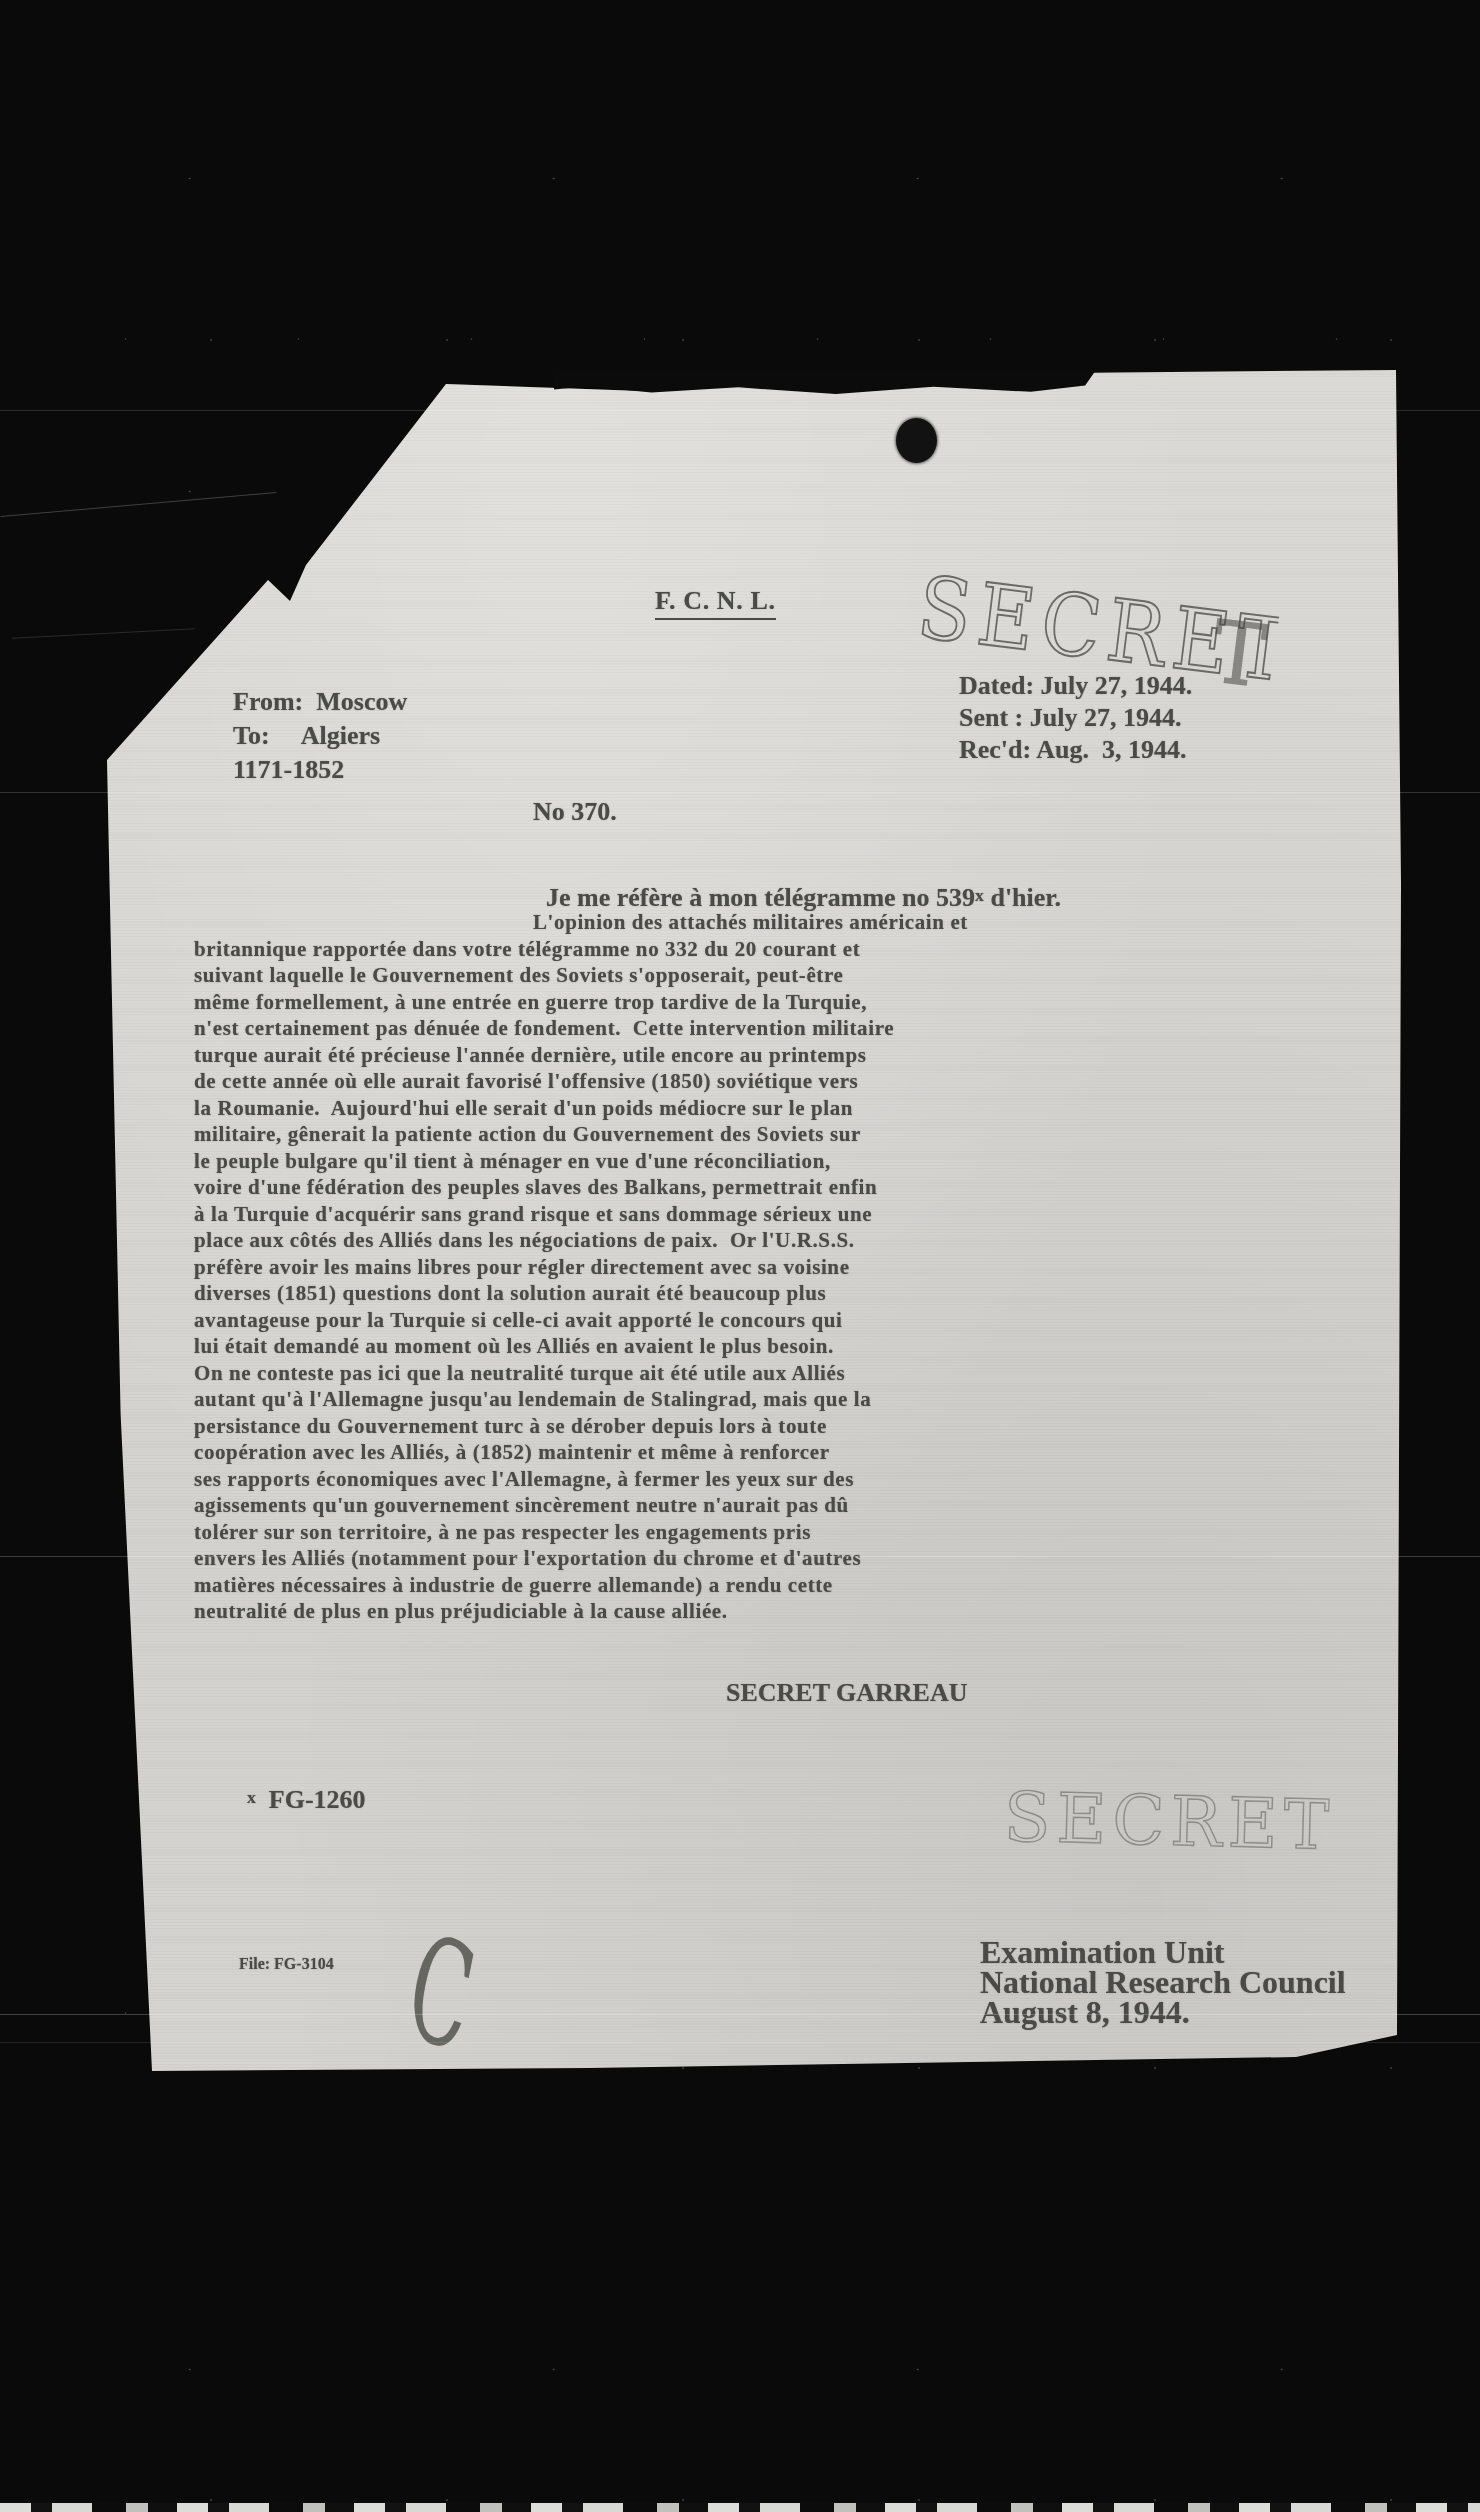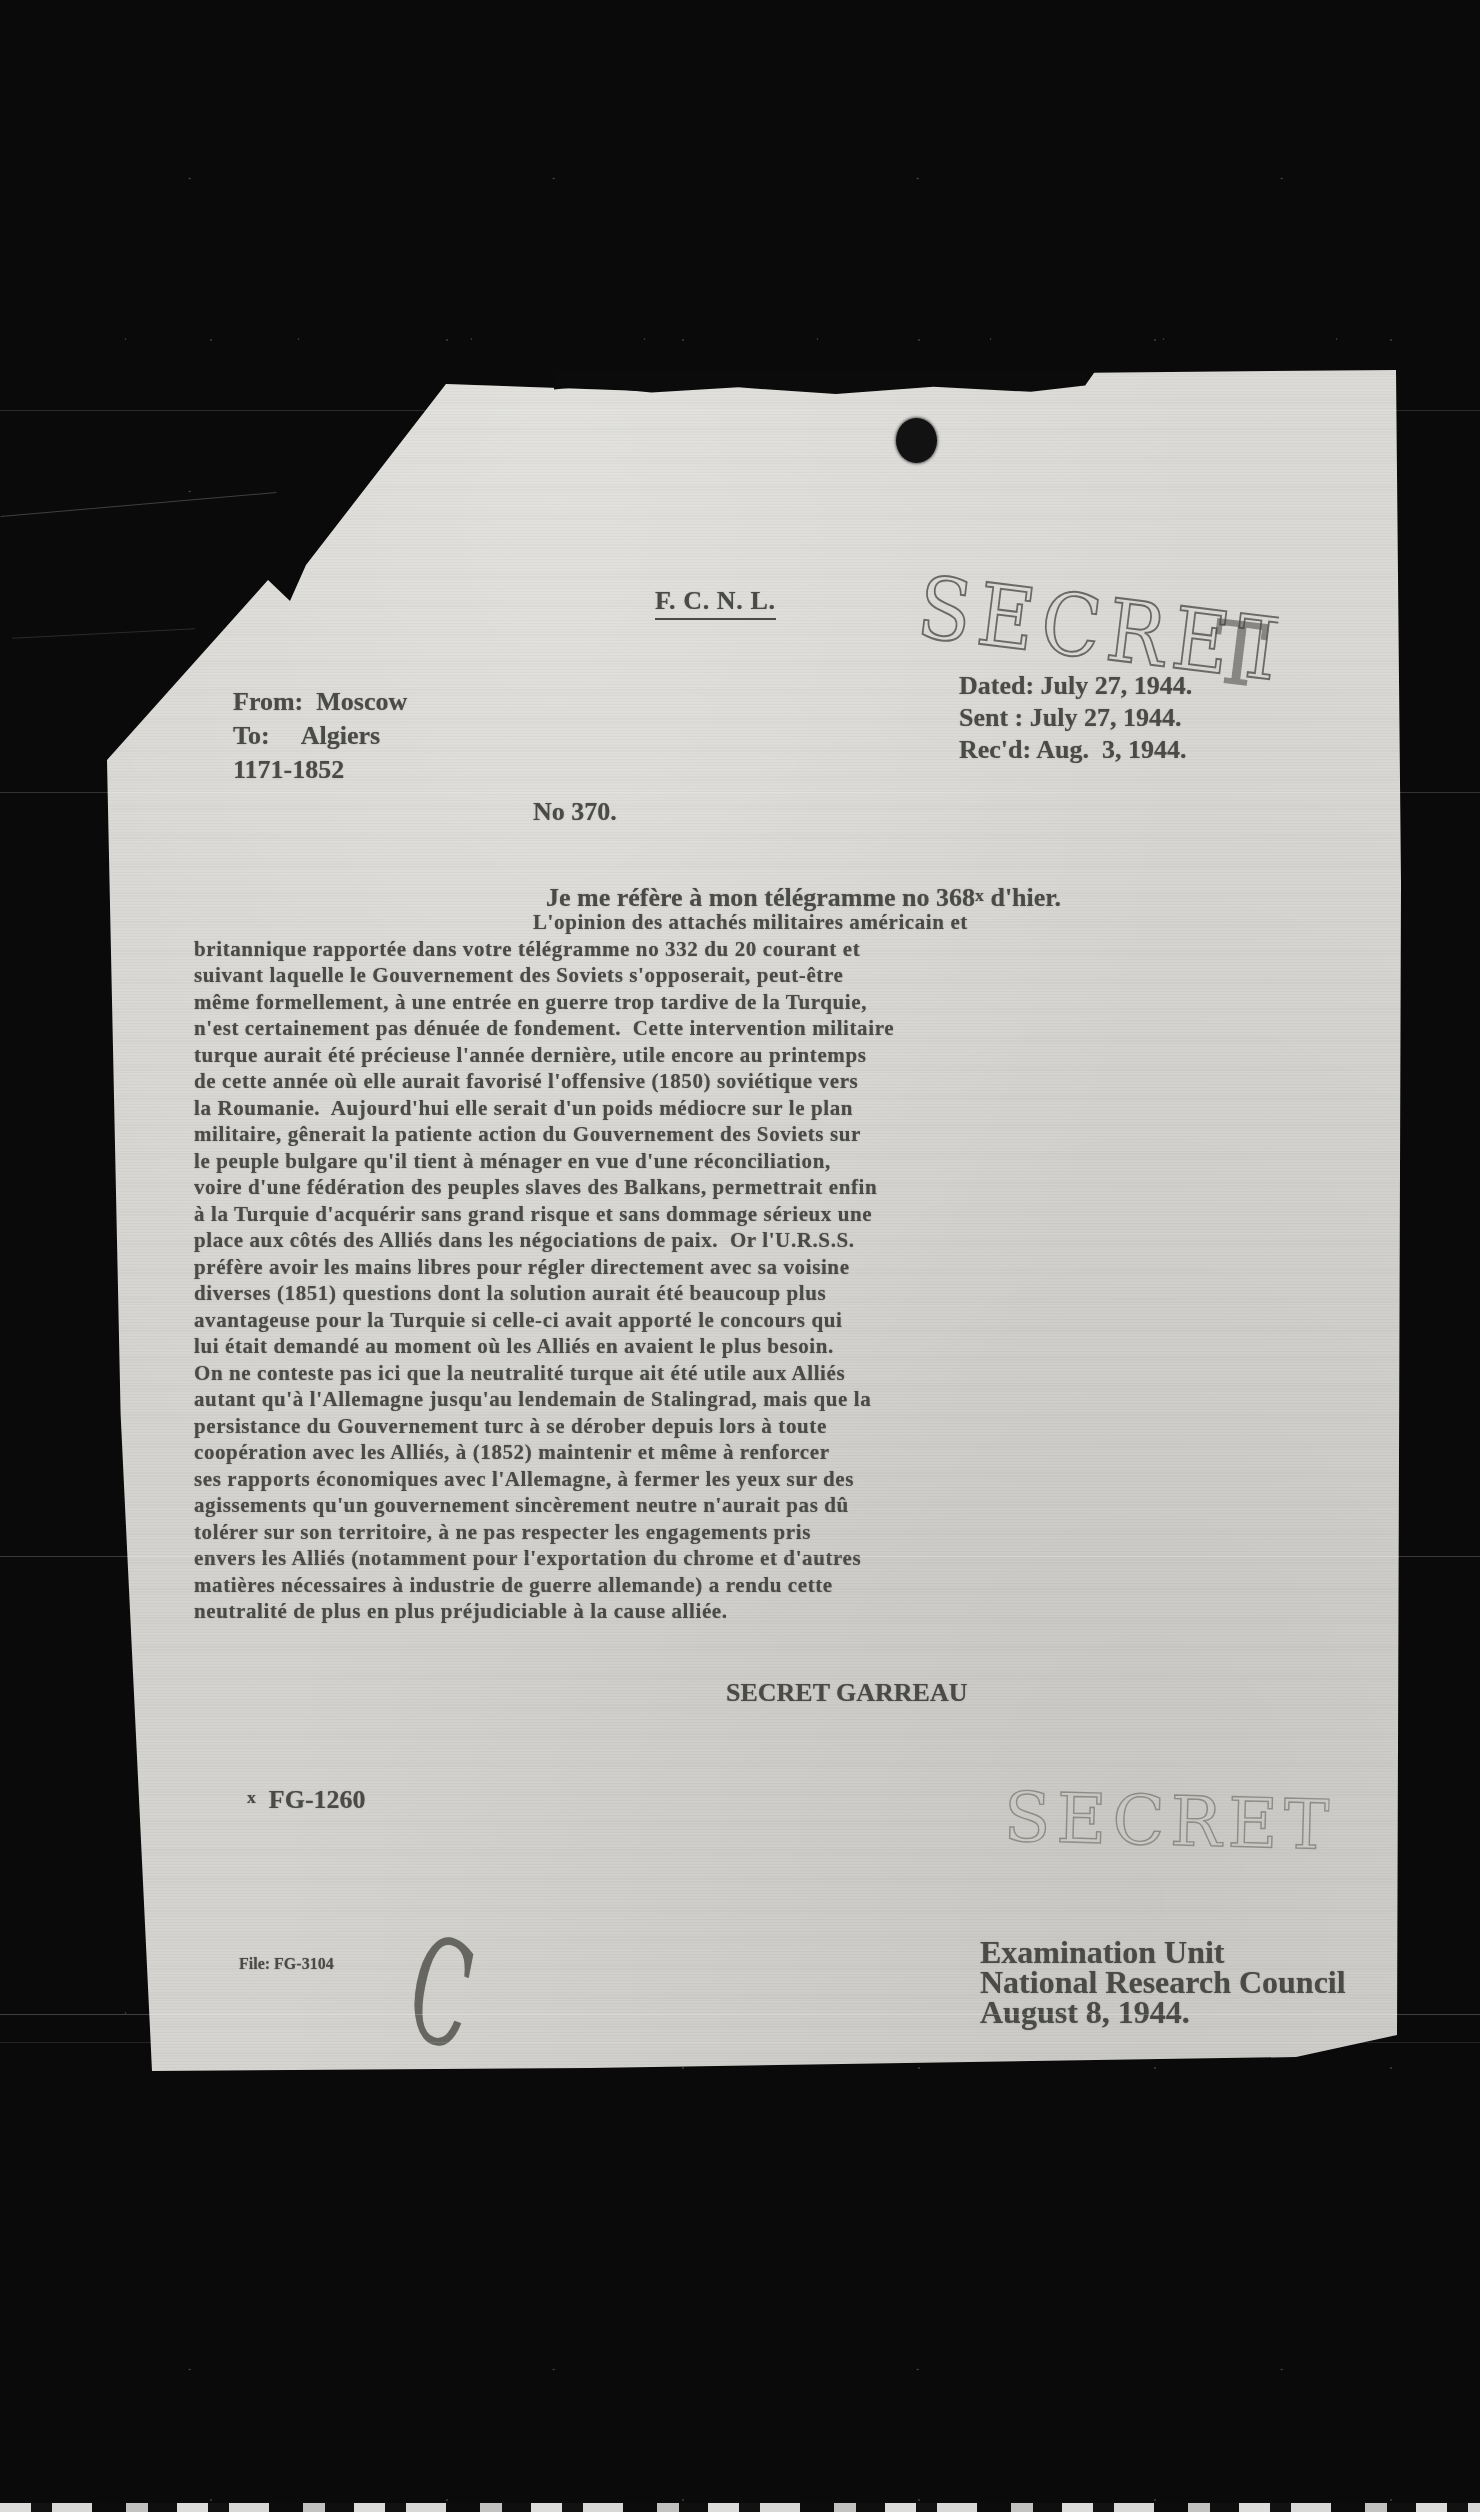--- a/index.html
+++ b/index.html
@@ -104,21 +104,21 @@
 To:     Algiers
 1171-1852</pre>
 
 <pre class="typed" style="left:959px;top:670px;font-size:26px;line-height:32px;">Dated: July 27, 1944.
 Sent : July 27, 1944.
 Rec'd: Aug.  3, 1944.</pre>
 
 <div class="typed" style="left:533px;top:797px;font-size:26px;">No 370.</div>
 
 <div class="typed" style="left:533px;top:853px;font-size:26px;">
-  <span>Je me réfère à mon télégramme no 368</span><sup class="tw">x</sup><span> d'hier.</span>
+  <span>Je me réfère à mon télégramme no 539</span><sup class="tw">x</sup><span> d'hier.</span>
 </div>
 
 <pre class="typed" style="left:194px;top:909px;font-size:21px;line-height:26.5px;letter-spacing:0.6px;text-indent:339px;">L'opinion des attachés militaires américain et
 britannique rapportée dans votre télégramme no 332 du 20 courant et
 suivant laquelle le Gouvernement des Soviets s'opposerait, peut-être
 même formellement, à une entrée en guerre trop tardive de la Turquie,
 n'est certainement pas dénuée de fondement.  Cette intervention militaire
 turque aurait été précieuse l'année dernière, utile encore au printemps
 de cette année où elle aurait favorisé l'offensive (1850) soviétique vers
 la Roumanie.  Aujourd'hui elle serait d'un poids médiocre sur le plan

